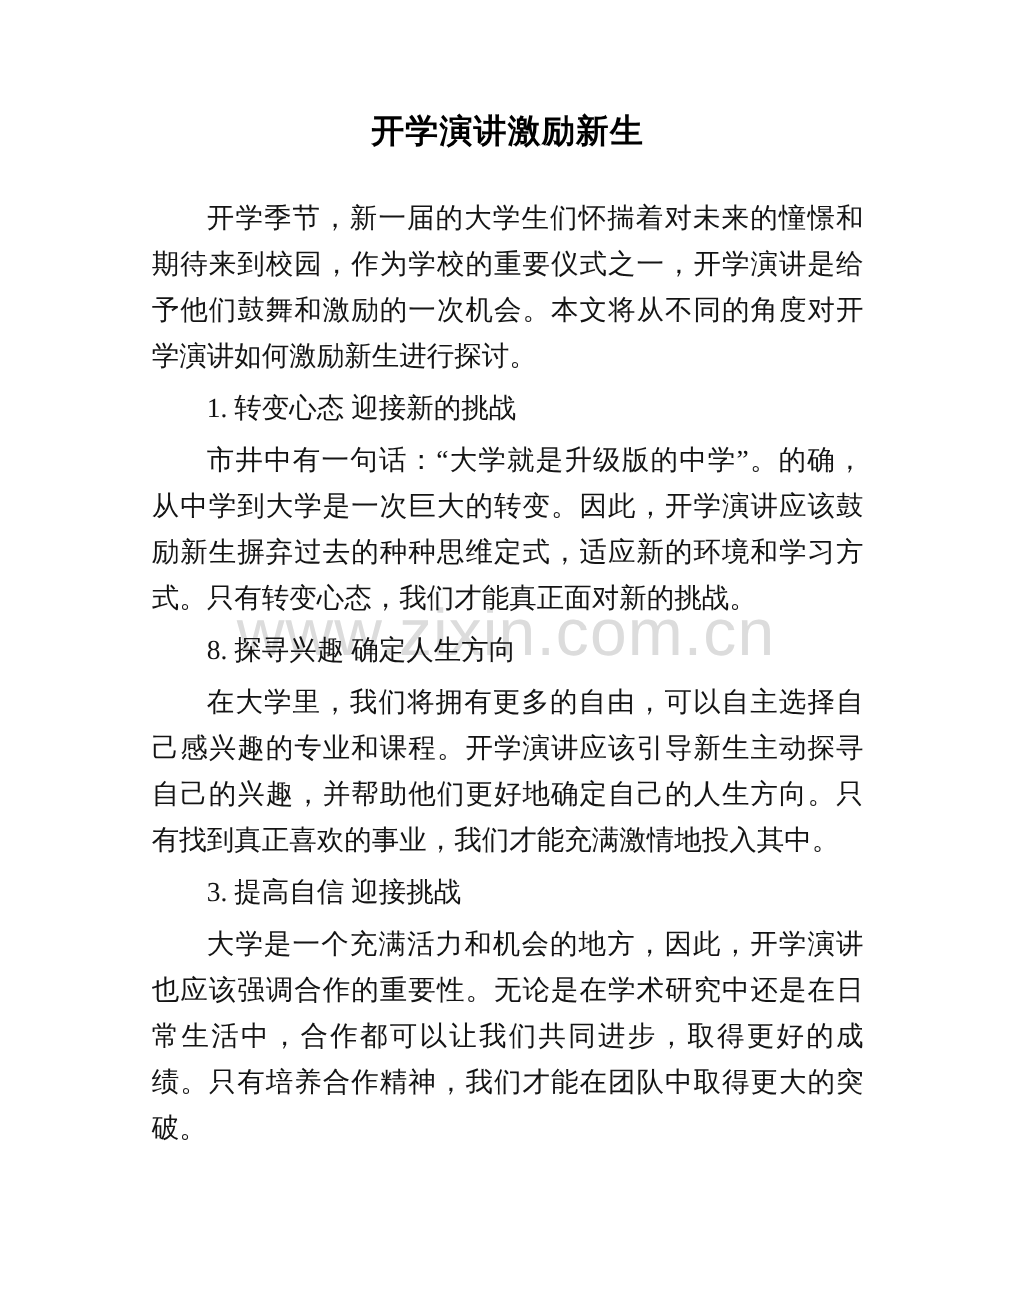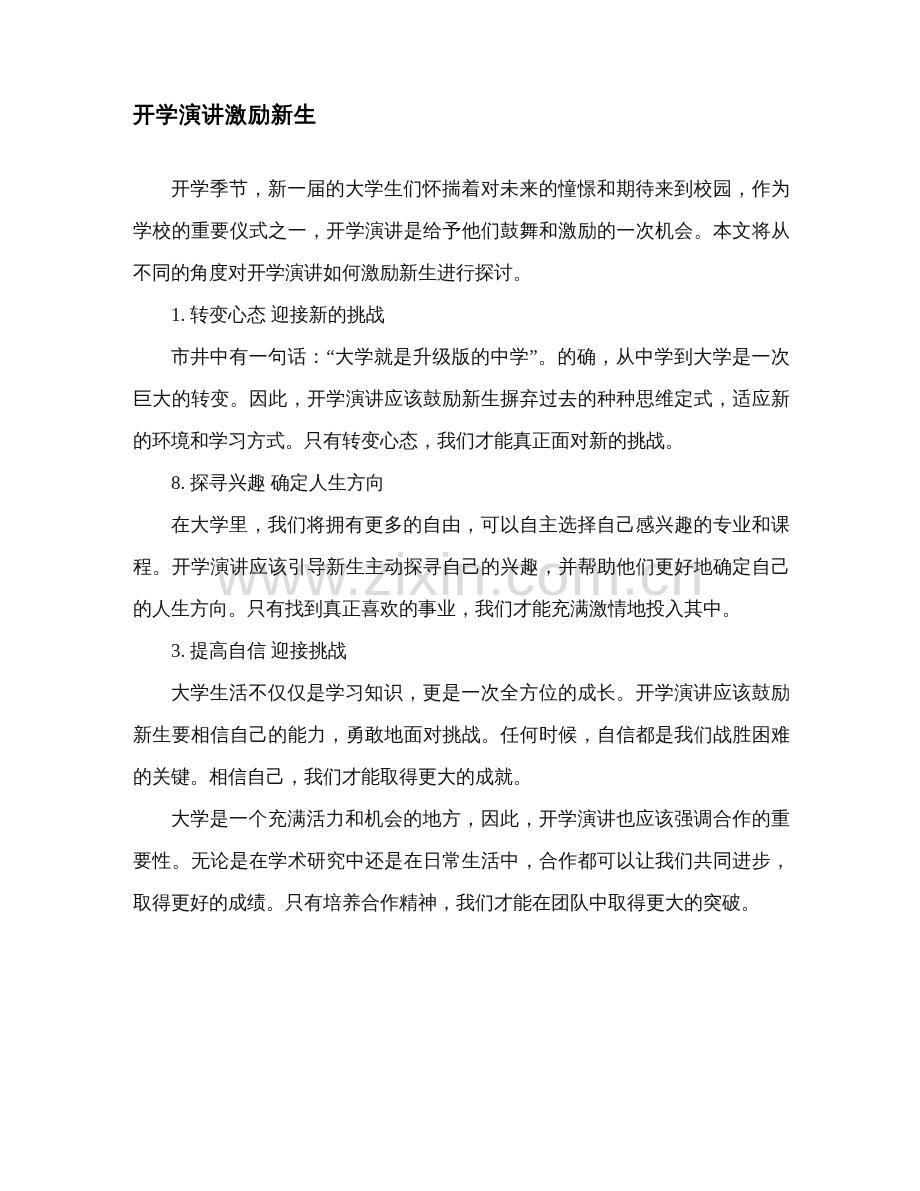--- a/index.html
+++ b/index.html
@@ -30,32 +30,32 @@
   }
   .content {
     position: absolute;
     left: 133px;
     top: 0;
     width: 657px;
     z-index: 1;
   }
   .doc-title {
     margin: 102px 0 40px 0;
-    text-align: left;
+    text-align: center;
     font-family: "Liberation Sans", "DejaVu Sans", sans-serif;
     font-weight: 700;
-    font-size: 22px;
+    font-size: 30px;
     line-height: 1.2;
     color: #000000;
     letter-spacing: 1px;
   }
   .doc-block {
-    margin: 0;
+    margin: 5px;
     font-family: "Liberation Serif", "DejaVu Serif", serif;
-    font-size: 19px;
+    font-size: 25px;
     line-height: 42px;
     color: #141414;
     text-align: justify;
     text-indent: 2em;
   }
 </style>
 </head>
 <body>
 
 <div class="page">
@@ -71,20 +71,19 @@
     <p class="doc-block">1. 转变心态 迎接新的挑战</p>
 
     <p class="doc-block">市井中有一句话：“大学就是升级版的中学”。的确，从中学到大学是一次巨大的转变。因此，开学演讲应该鼓励新生摒弃过去的种种思维定式，适应新的环境和学习方式。只有转变心态，我们才能真正面对新的挑战。</p>
 
     <p class="doc-block">8. 探寻兴趣 确定人生方向</p>
 
     <p class="doc-block">在大学里，我们将拥有更多的自由，可以自主选择自己感兴趣的专业和课程。开学演讲应该引导新生主动探寻自己的兴趣，并帮助他们更好地确定自己的人生方向。只有找到真正喜欢的事业，我们才能充满激情地投入其中。</p>
 
     <p class="doc-block">3. 提高自信 迎接挑战</p>
 
-    <p class="doc-block">大学生活不仅仅是学习知识，更是一次全方位的成长。开学演讲应该鼓励新生要相信自己的能力，勇敢地面对挑战。任何时候，自信都是我们战胜困难的关键。相信自己，我们才能取得更大的成就。</p>
 
 
     <p class="doc-block">大学是一个充满活力和机会的地方，因此，开学演讲也应该强调合作的重要性。无论是在学术研究中还是在日常生活中，合作都可以让我们共同进步，取得更好的成绩。只有培养合作精神，我们才能在团队中取得更大的突破。</p>
 
 
   </div>
 </div>
 
 </body></html>

